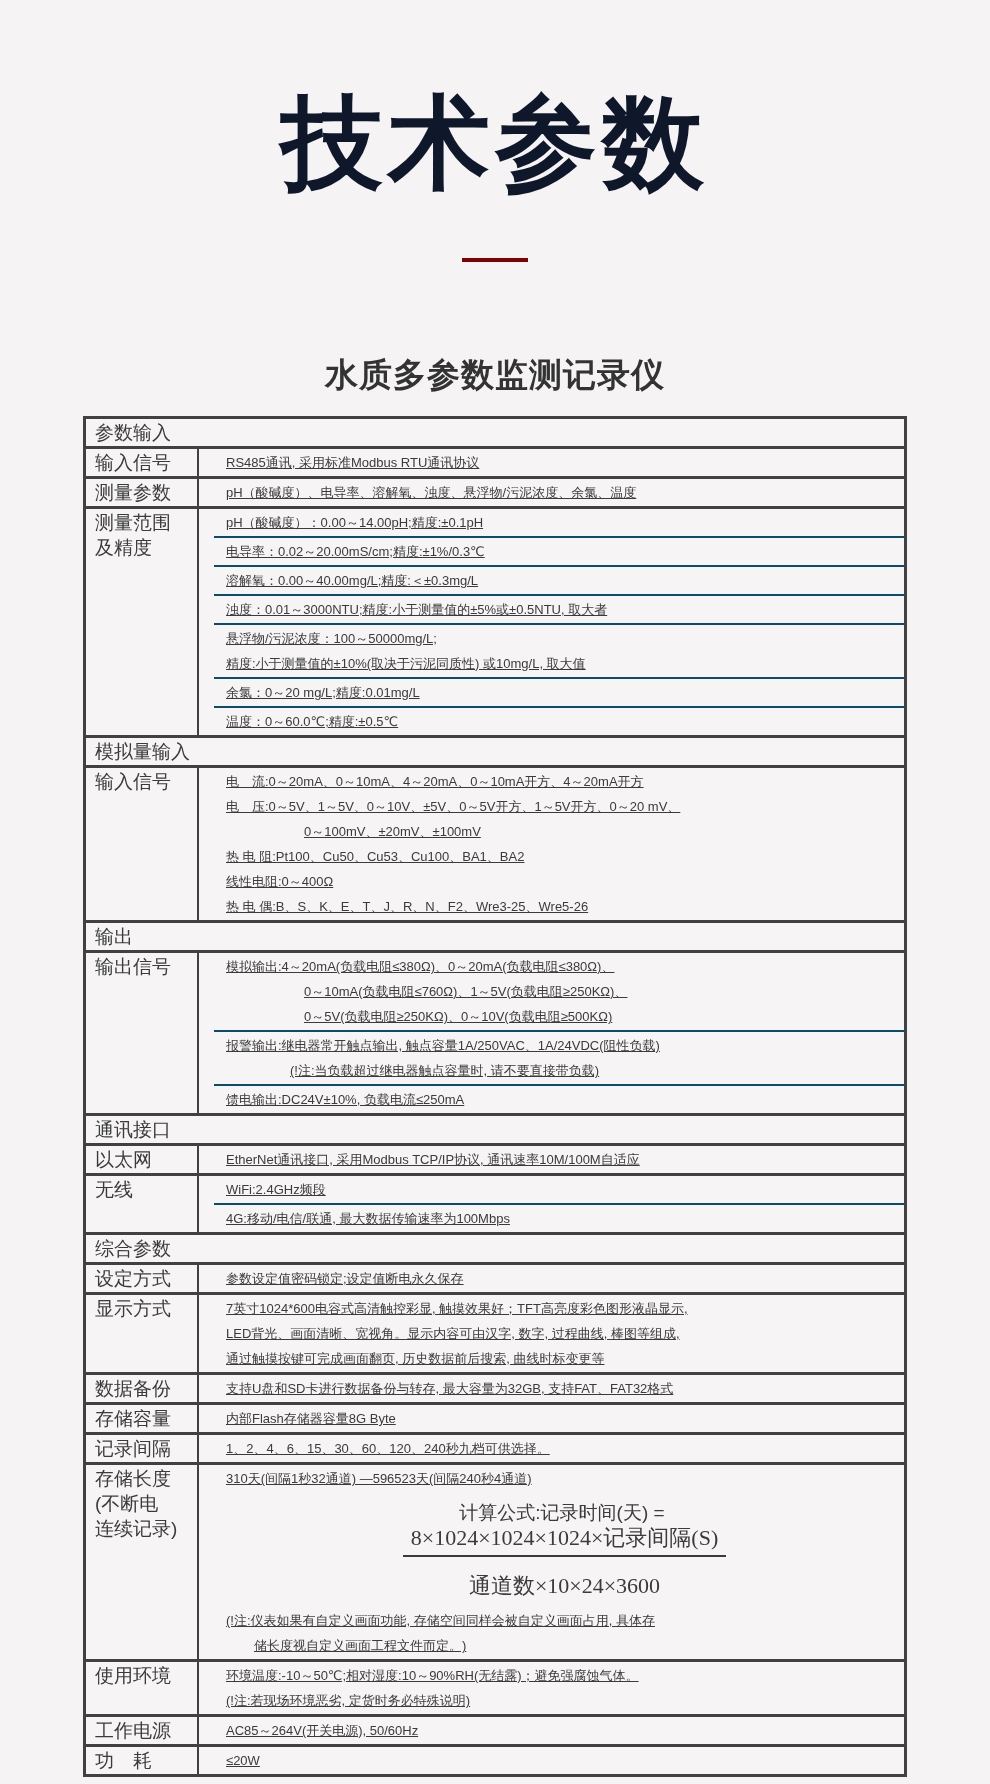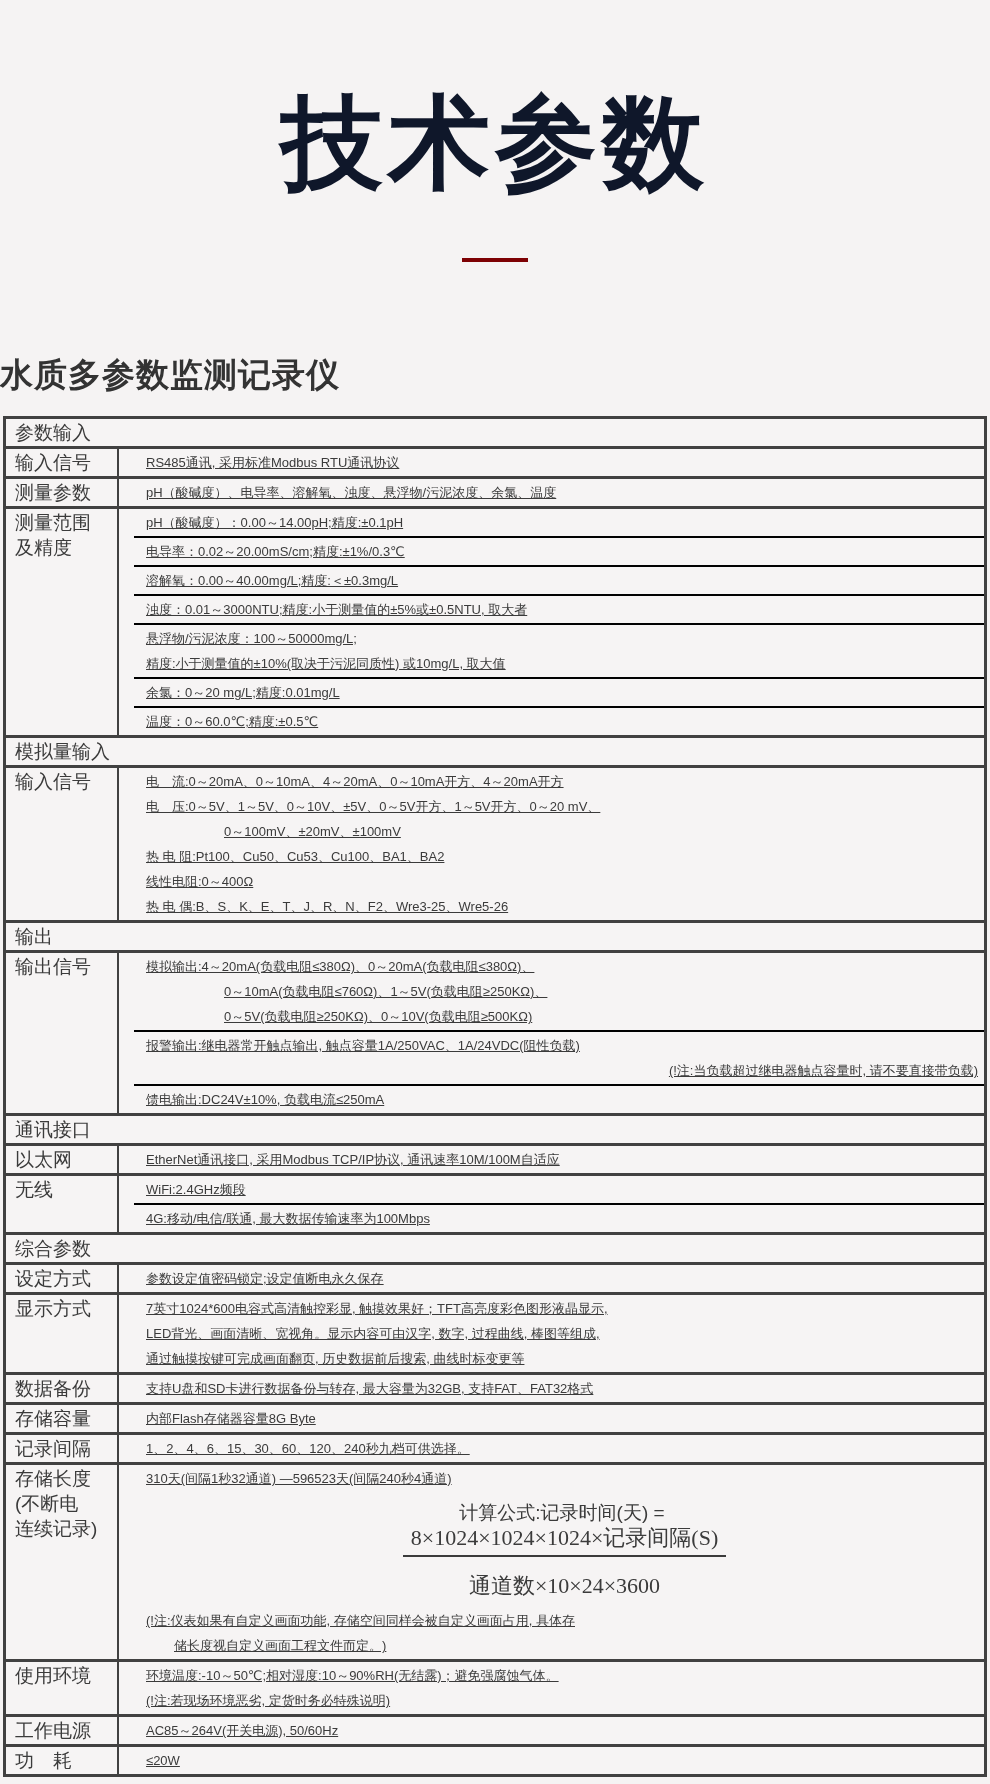--- a/index.html
+++ b/index.html
@@ -13,53 +13,53 @@
   .title{
     margin:86px 0 0;text-align:center;
     font-size:102px;line-height:114px;font-weight:900;
     letter-spacing:5px;color:#0f172a;
   }
   .divider{
     width:66px;height:4px;background:#7d0103;
     margin:58px auto 0;
   }
   .subtitle{
-    margin:96px 0 0;
+    margin:96px 0 0;text-align:center;
     font-size:33px;line-height:33px;font-weight:600;
     letter-spacing:1px;color:#333333;
   }
 
   .spec-table{
-    width:984px;margin:25px auto 0;
+    width:824px;margin:25px auto 0;
     border:3px solid #414141;
     box-sizing:border-box;
     background:#f6f4f4;
   }
   .spec-table > div + div{border-top:3px solid #414141;gap:15px;}
 
   .section-row{
     padding:1px 0 1px 9px;
     font-size:19px;line-height:25px;
   }
 
   .spec-row{display:flex;align-items:stretch;}
   .label-cell{
     width:113px;flex:0 0 113px;box-sizing:border-box;
     border-right:2px solid #414141;
     padding:1px 4px 1px 9px;
     font-size:19px;line-height:25px;
   }
   .content-cell{flex:1;display:flex;flex-direction:column;min-width:0;}
   .subcell{padding:1px 6px 1px 0;flex:1;}
-  .subcell + .subcell{border-top:2px solid #000000;}
+  .subcell + .subcell{border-top:2px solid #0c4a6e;}
 
   .line{font-size:13px;line-height:25px;padding-left:12px;white-space:nowrap;text-decoration:underline;}
   .line.ind1{padding-left:40px;}
   .line.ind2{padding-left:90px;}
-  .line.ind3{padding-left:76px;text-align:right;}
+  .line.ind3{padding-left:76px;}
 
   .formula-line{
     display:flex;align-items:center;
     padding-left:12px;margin:9px 0;
     font-size:19px;line-height:25px;flex-direction:column;
   }
   .fraction{
     display:inline-block;text-align:center;margin-left:5px;
     font-family:"Liberation Serif","DejaVu Serif",serif;
     font-size:22px;line-height:26px;

